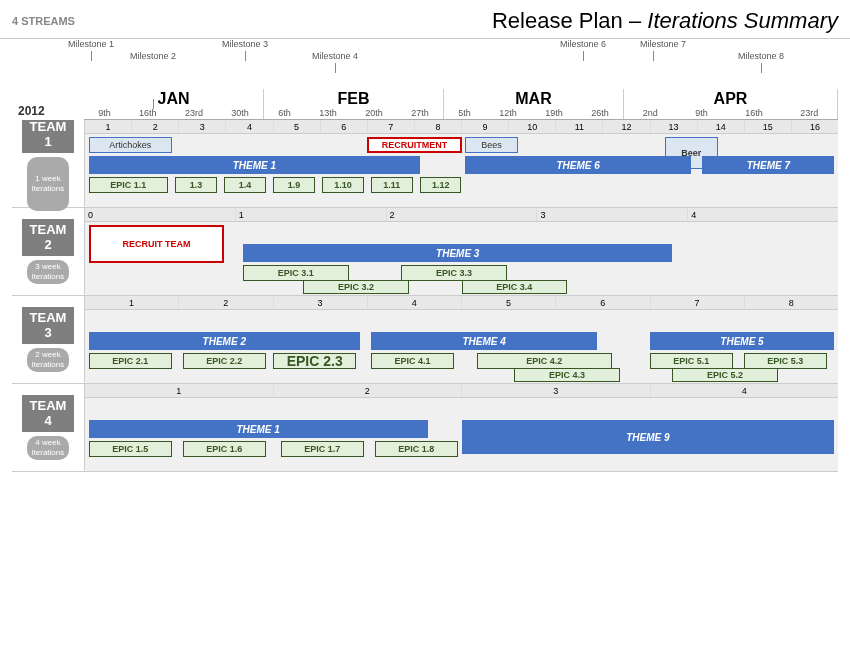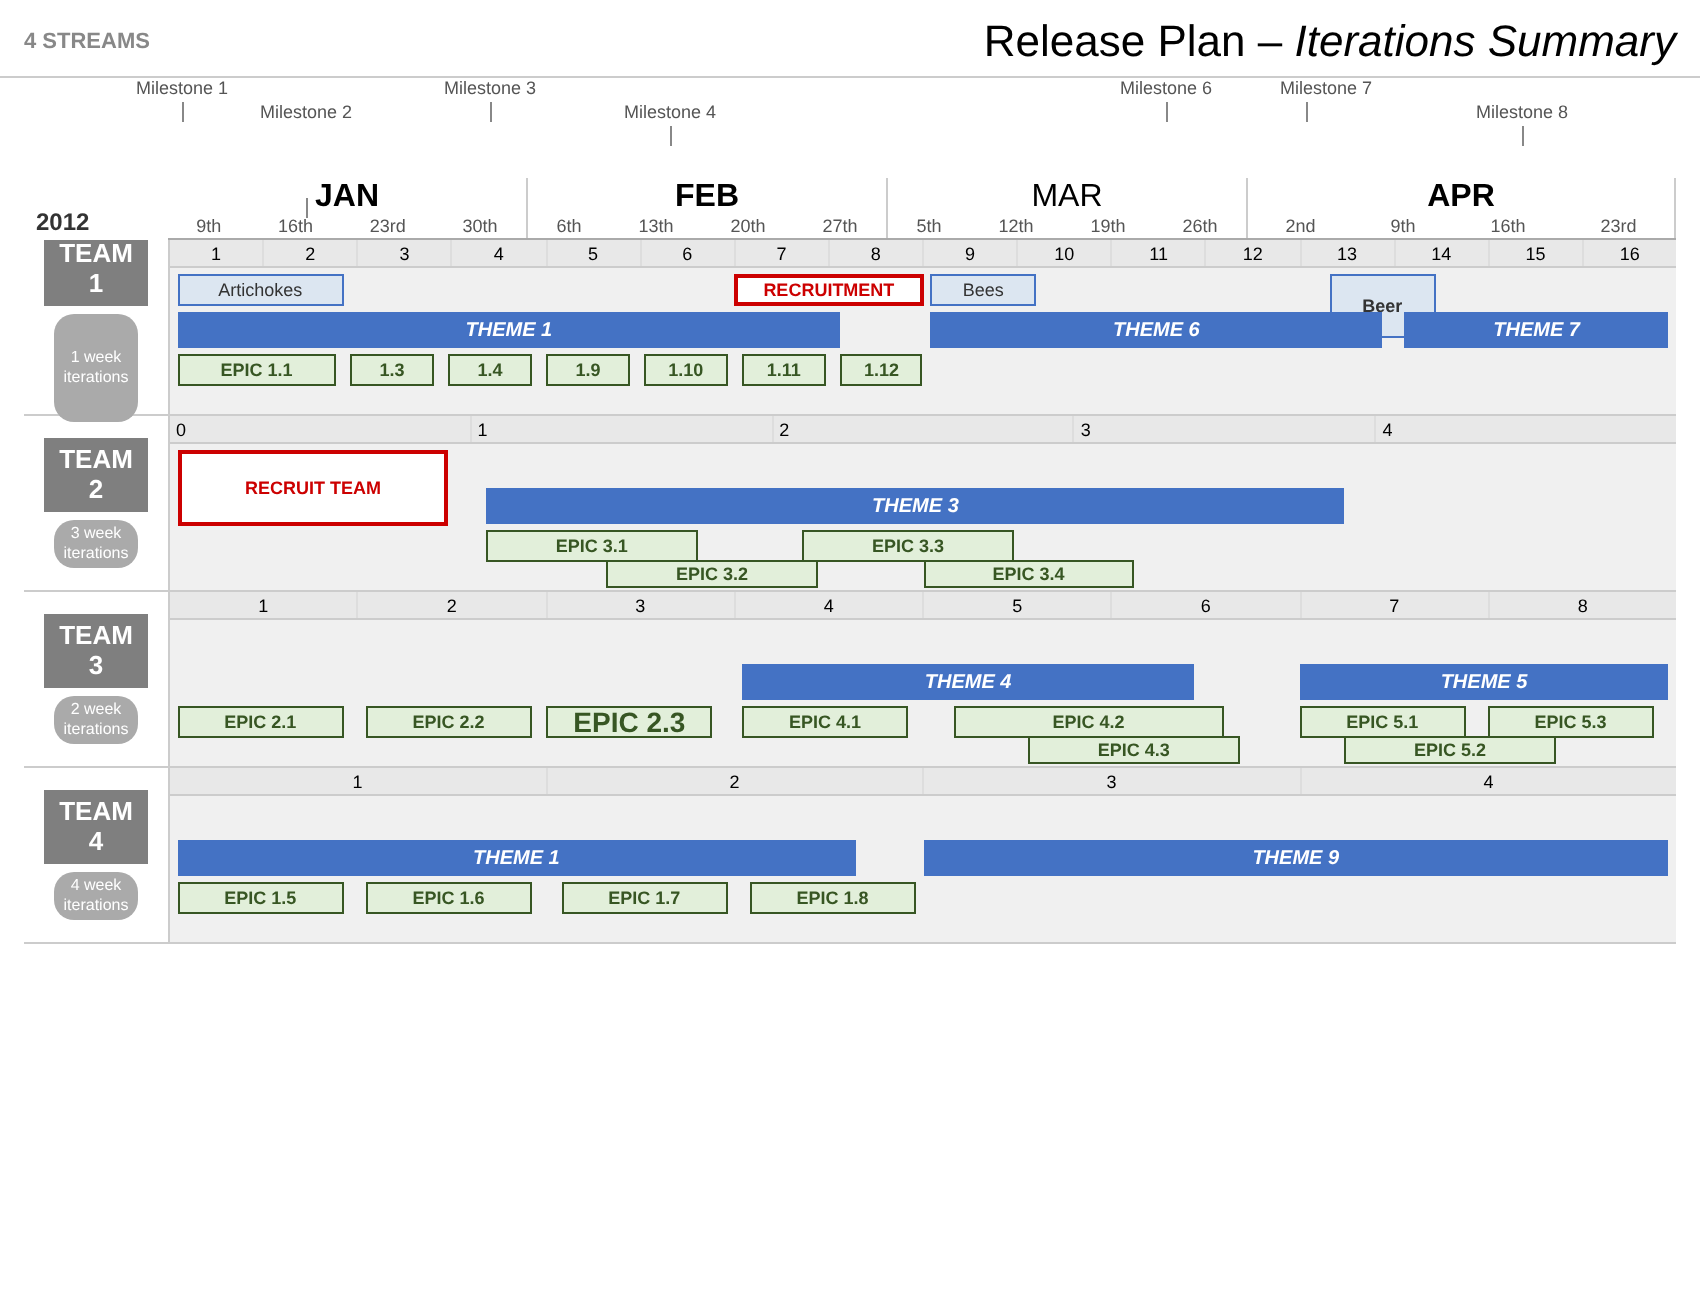--- a/index.html
+++ b/index.html
@@ -88,21 +88,21 @@
         <div style="width:180px; min-width:180px; text-align:center; font-weight:bold; font-size:14px; border-right:1px solid #ccc; padding:1px 0;">
           <span style="font-size:16px; font-weight:bold;">FEB</span>
           <div style="display:flex; justify-content:space-around; font-size:9px; font-weight:normal; color:#555;text-align:center;">
             <span>6th</span>
               <span>13th</span>
               <span>20th</span>
               <span>27th</span>
           </div>
         </div>
         <div style="width:180px; min-width:180px; text-align:center; font-weight:bold; font-size:14px; border-right:1px solid #ccc; padding:1px 0;">
-          <span style="font-size:16px; font-weight:normal;">MAR</span>
+          <span style="font-size:16px; font-weight:bold;">MAR</span>
           <div style="display:flex; justify-content:space-around; font-size:9px; font-weight:normal; color:#555;">
             <span>5th</span>
               <span>12th</span>
               <span>19th</span>
               <span>26th</span>
           </div>
         </div>
         <div style="flex:1; text-align:center; font-weight:bold; font-size:14px; border-right:1px solid #ccc; padding:1px 0;">
           <span style="font-size:16px; font-weight:bold;">APR</span>
           <div style="display:flex; justify-content:space-around; font-size:9px; font-weight:normal; color:#555;">
@@ -217,20 +217,21 @@
           <div style="flex:1; text-align:center; font-size:9px; border-right:1px solid #ddd; line-height:14px;">2</div>
           <div style="flex:1; text-align:center; font-size:9px; border-right:1px solid #ddd; line-height:14px;">3</div>
           <div style="flex:1; text-align:center; font-size:9px; border-right:1px solid #ddd; line-height:14px;">4</div>
           <div style="flex:1; text-align:center; font-size:9px; border-right:1px solid #ddd; line-height:14px;">5</div>
           <div style="flex:1; text-align:center; font-size:9px; border-right:1px solid #ddd; line-height:14px;">6</div>
           <div style="flex:1; text-align:center; font-size:9px; border-right:1px solid #ddd; line-height:14px;">7</div>
           <div style="flex:1; text-align:center; font-size:9px; line-height:14px;">8</div>
         </div>
         <div style="position:relative; height:73px;">
 
+          <div style="position:absolute; left:0.5%; top:22px; width:36%; height:18px; background:#4472c4; display:flex; align-items:center; justify-content:center; font-size:10px; font-style:italic; font-weight:bold; color:#fff;">THEME 2</div>
 
           <div style="position:absolute; left:38%; top:22px; width:30%; height:18px; background:#4472c4; display:flex; align-items:center; justify-content:center; font-size:10px; font-style:italic; font-weight:bold; color:#fff;">THEME 4</div>
 
           <div style="position:absolute; left:75%; top:22px; width:24.5%; height:18px; background:#4472c4; display:flex; align-items:center; justify-content:center; font-size:10px; font-style:italic; font-weight:bold; color:#fff;">THEME 5</div>
 
           <div style="position:absolute; left:0.5%; top:43px; width:11%; height:16px; background:#e2efda; border:1px solid #375623; display:flex; align-items:center; justify-content:center; font-size:9px; font-weight:bold; color:#375623;">EPIC 2.1</div>
           <div style="position:absolute; left:13%; top:43px; width:11%; height:16px; background:#e2efda; border:1px solid #375623; display:flex; align-items:center; justify-content:center; font-size:9px; font-weight:bold; color:#375623;">EPIC 2.2</div>
           <div style="position:absolute; left:25%; top:43px; width:11%; height:16px; background:#e2efda; border:1px solid #375623; display:flex; align-items:center; justify-content:center; font-size:14px; font-weight:bold; color:#375623;">EPIC 2.3</div>
           <div style="position:absolute; left:38%; top:43px; width:11%; height:16px; background:#e2efda; border:1px solid #375623; display:flex; align-items:center; justify-content:center; font-size:9px; font-weight:bold; color:#375623;">EPIC 4.1</div>
           <div style="position:absolute; left:52%; top:43px; width:18%; height:16px; background:#e2efda; border:1px solid #375623; display:flex; align-items:center; justify-content:center; font-size:9px; font-weight:bold; color:#375623;">EPIC 4.2</div>
@@ -254,21 +255,21 @@
         <div style="display:flex; border-bottom:1px solid #ccc; background:#e8e8e8; height:14px;">
           <div style="flex:1; text-align:center; font-size:9px; border-right:1px solid #ddd; line-height:14px;">1</div>
           <div style="flex:1; text-align:center; font-size:9px; border-right:1px solid #ddd; line-height:14px;">2</div>
           <div style="flex:1; text-align:center; font-size:9px; border-right:1px solid #ddd; line-height:14px;">3</div>
           <div style="flex:1; text-align:center; font-size:9px; line-height:14px;">4</div>
         </div>
         <div style="position:relative; height:73px;">
 
           <div style="position:absolute; left:0.5%; top:22px; width:45%; height:18px; background:#4472c4; display:flex; align-items:center; justify-content:center; font-size:10px; font-style:italic; font-weight:bold; color:#fff;">THEME 1</div>
 
-          <div style="position:absolute; left:50%; top:22px; width:49.5%; height:18px; background:#4472c4; display:flex; align-items:center; justify-content:center; font-size:10px; font-style:italic; font-weight:bold; color:#fff;">THEME 9</div>
+          <div style="position:absolute; left:50%; top:22px; width:49.5%; height:34px; background:#4472c4; display:flex; align-items:center; justify-content:center; font-size:10px; font-style:italic; font-weight:bold; color:#fff;">THEME 9</div>
 
           <div style="position:absolute; left:0.5%; top:43px; width:11%; height:16px; background:#e2efda; border:1px solid #375623; display:flex; align-items:center; justify-content:center; font-size:9px; font-weight:bold; color:#375623;">EPIC 1.5</div>
           <div style="position:absolute; left:13%; top:43px; width:11%; height:16px; background:#e2efda; border:1px solid #375623; display:flex; align-items:center; justify-content:center; font-size:9px; font-weight:bold; color:#375623;">EPIC 1.6</div>
           <div style="position:absolute; left:26%; top:43px; width:11%; height:16px; background:#e2efda; border:1px solid #375623; display:flex; align-items:center; justify-content:center; font-size:9px; font-weight:bold; color:#375623;">EPIC 1.7</div>
           <div style="position:absolute; left:38.5%; top:43px; width:11%; height:16px; background:#e2efda; border:1px solid #375623; display:flex; align-items:center; justify-content:center; font-size:9px; font-weight:bold; color:#375623;">EPIC 1.8</div>
         </div>
       </div>
     </div>
 
   </div>

